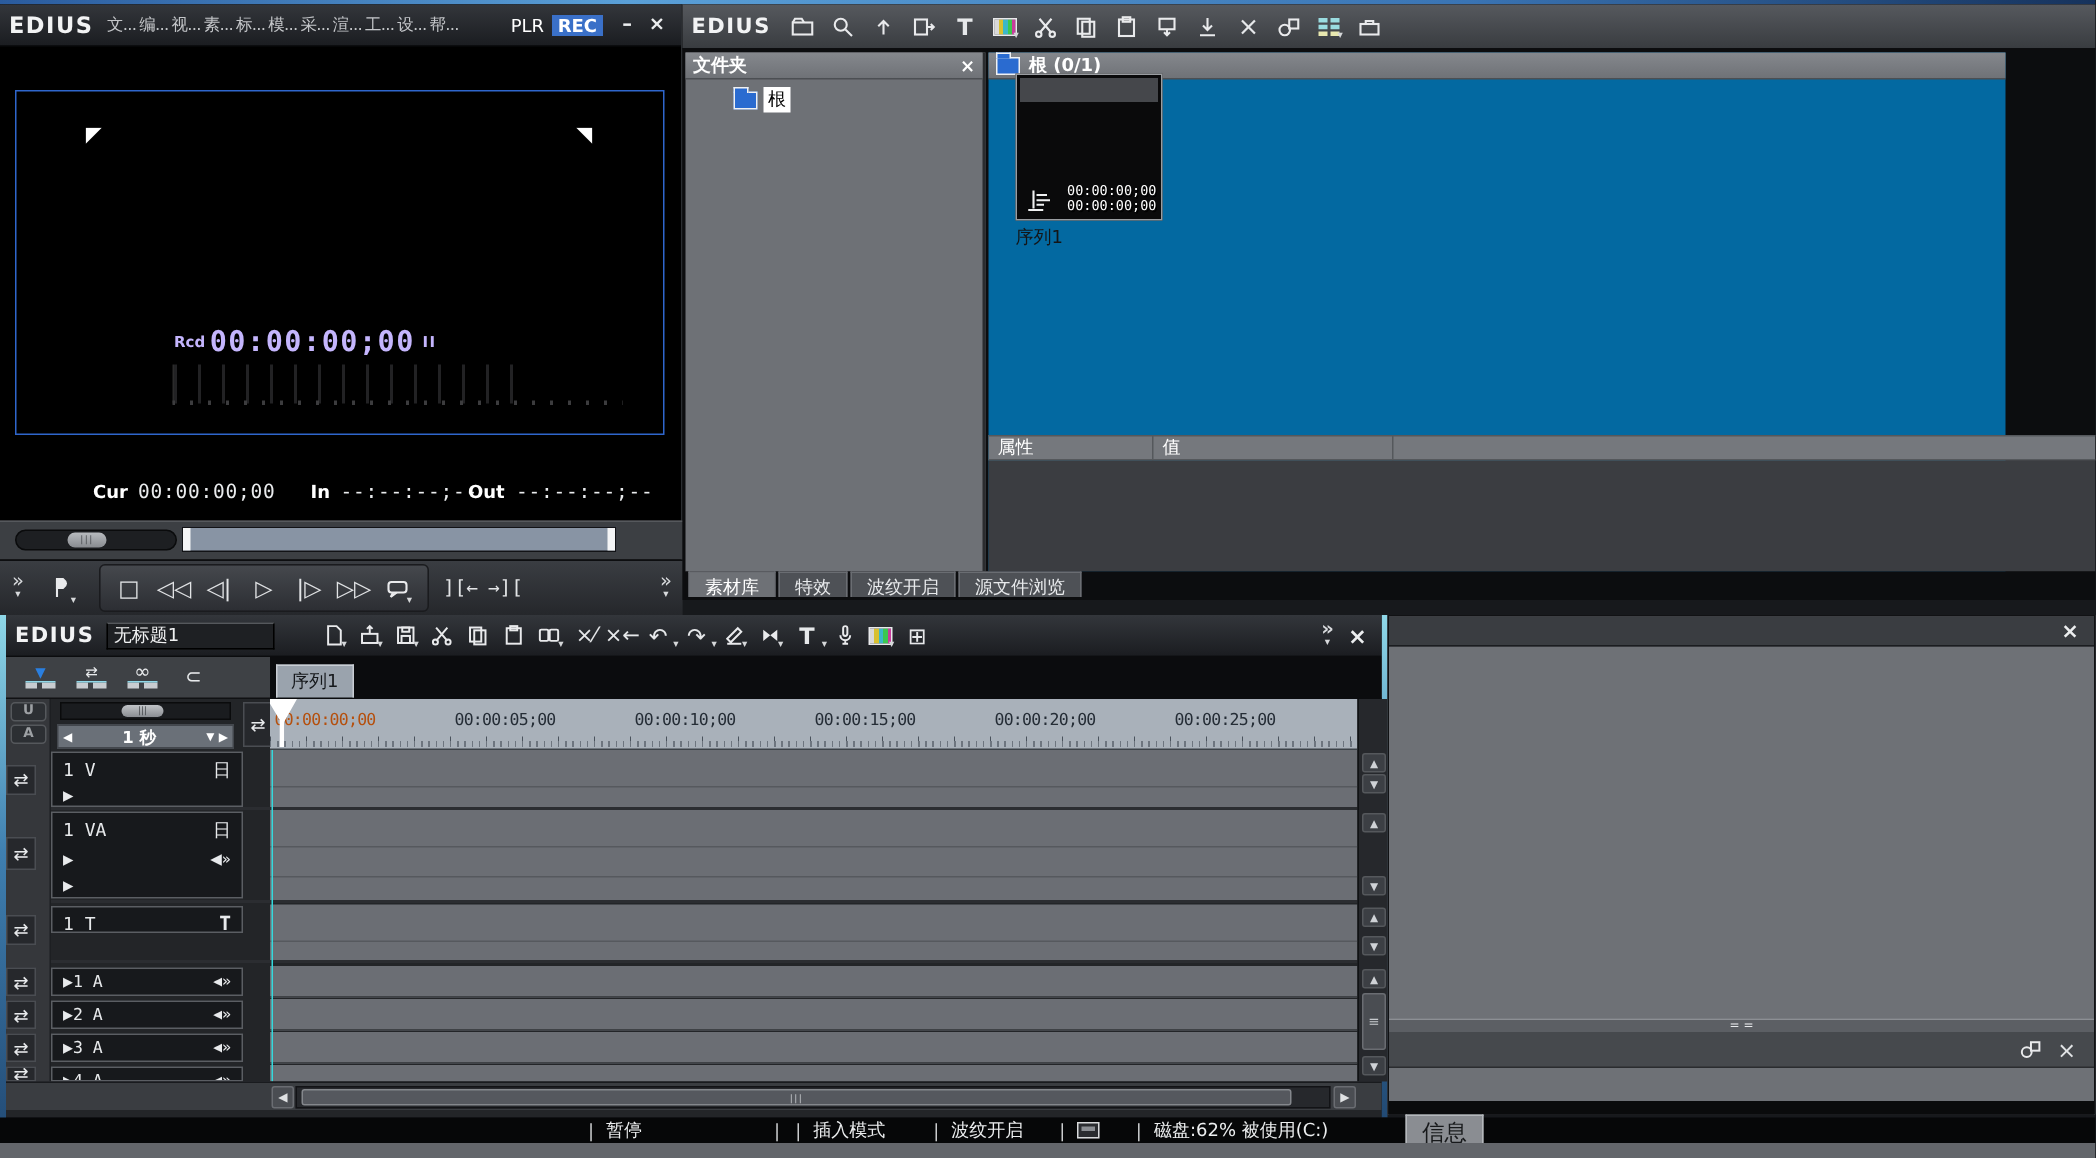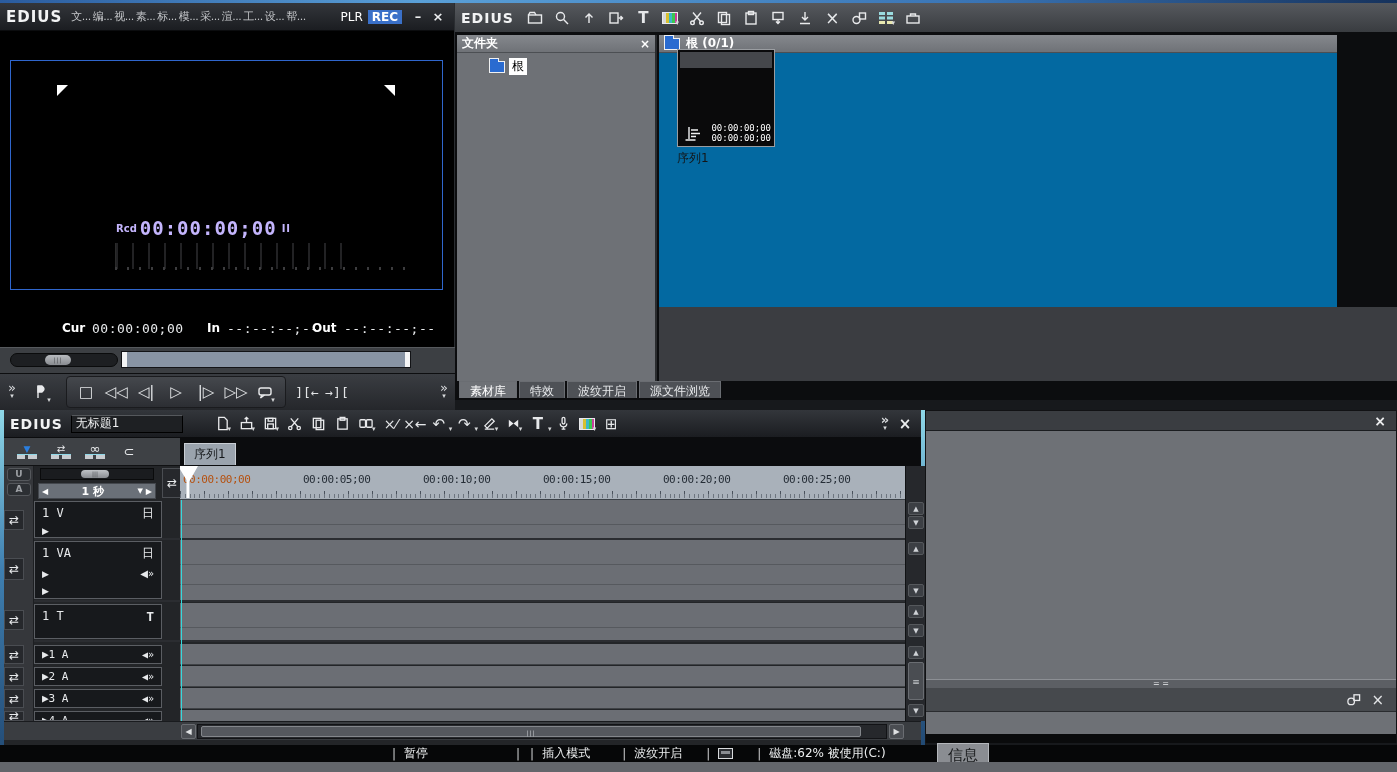--- a/index.html
+++ b/index.html
@@ -341,20 +341,24 @@
               <path d="M5 1 v12 M1.5 14 h10 M7 4 h7 M7 7.5 h9 M7 10.5 h5"></path>
             </g>
           </svg>
         <div class="clip-tc mono">
           <div>00:00:00;00</div>
           <div>00:00:00;00</div>
         </div>
       </div>
       <div class="clip-label">序列1</div>
     </div>
+    <div class="abs props-hdr">
+      <span class="c1">属性</span>
+      <span class="c2">值</span>
+    </div>
     <div class="abs props-body"></div>
   </div>
 
   <div class="abs bin-tabs">
     <span class="btab active">素材库</span>
     <span class="btab">特效</span>
     <span class="btab">波纹开启</span>
     <span class="btab">源文件浏览</span>
   </div>
 </div>
@@ -543,21 +547,21 @@
     <div class="sub" style="height:19px">
         <span>▶</span>
         <span class="sp">◀»</span>
       </div>
     <div class="sub" style="height:15px">
         <span>▶</span>
       </div>
   </div>
   <div class="abs sync-btn" style="top:148px;height:22px">⇄</div>
 
-  <div class="abs trk" style="top:194px;height:35px">
+  <div class="abs trk" style="top:194px;height:18px">
     <div class="row1">
         <span>1 T</span>
         <span class="ricon bold" style="font-size:13px">T</span>
       </div>
   </div>
   <div class="abs sync-btn" style="top:200px;height:20px">⇄</div>
 
   <div class="abs trk" style="top:235px;height:19px">
     <div class="row1" style="height:17px;font-size:11px">
         <span>▶1 A</span>

